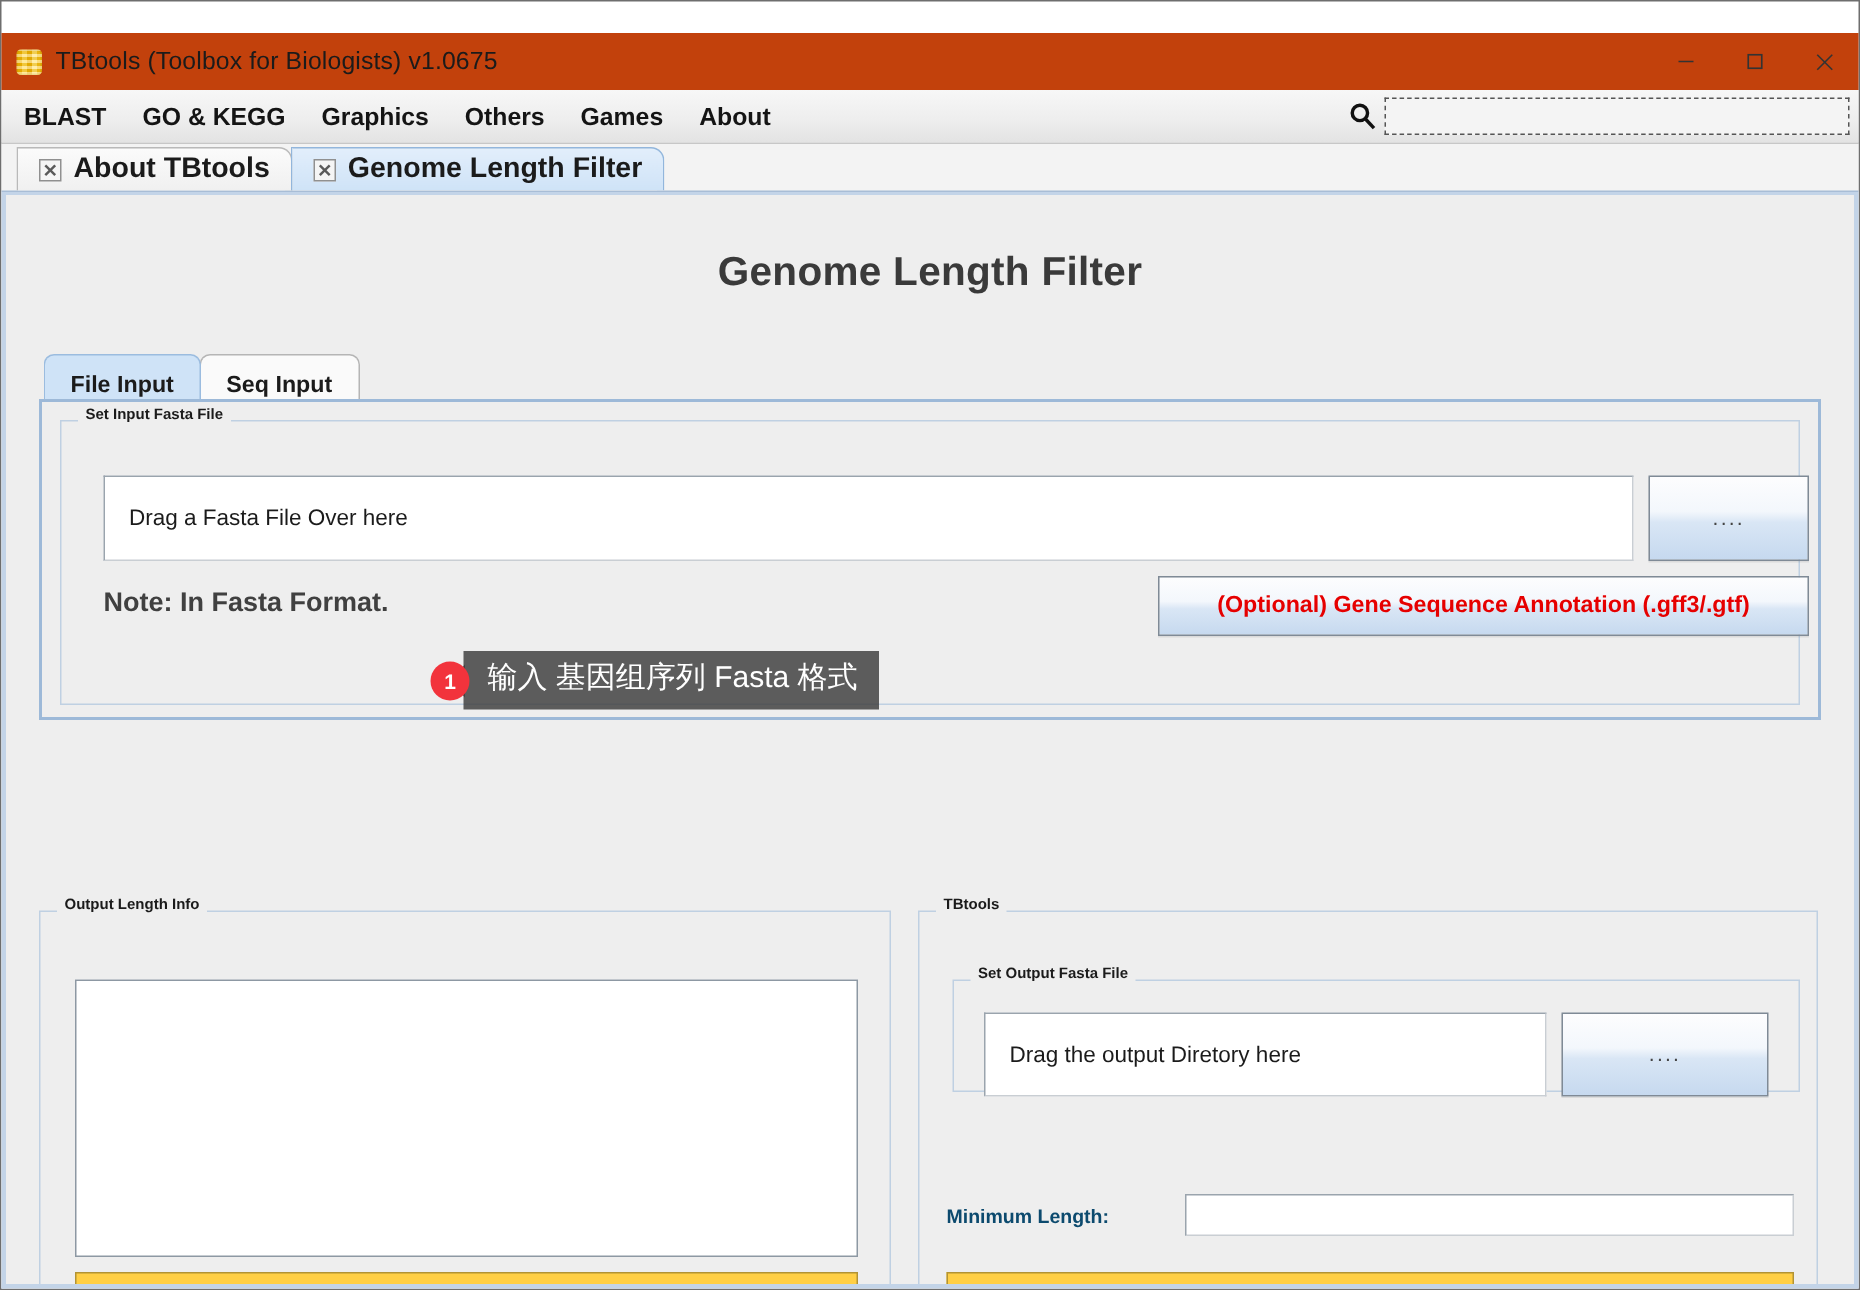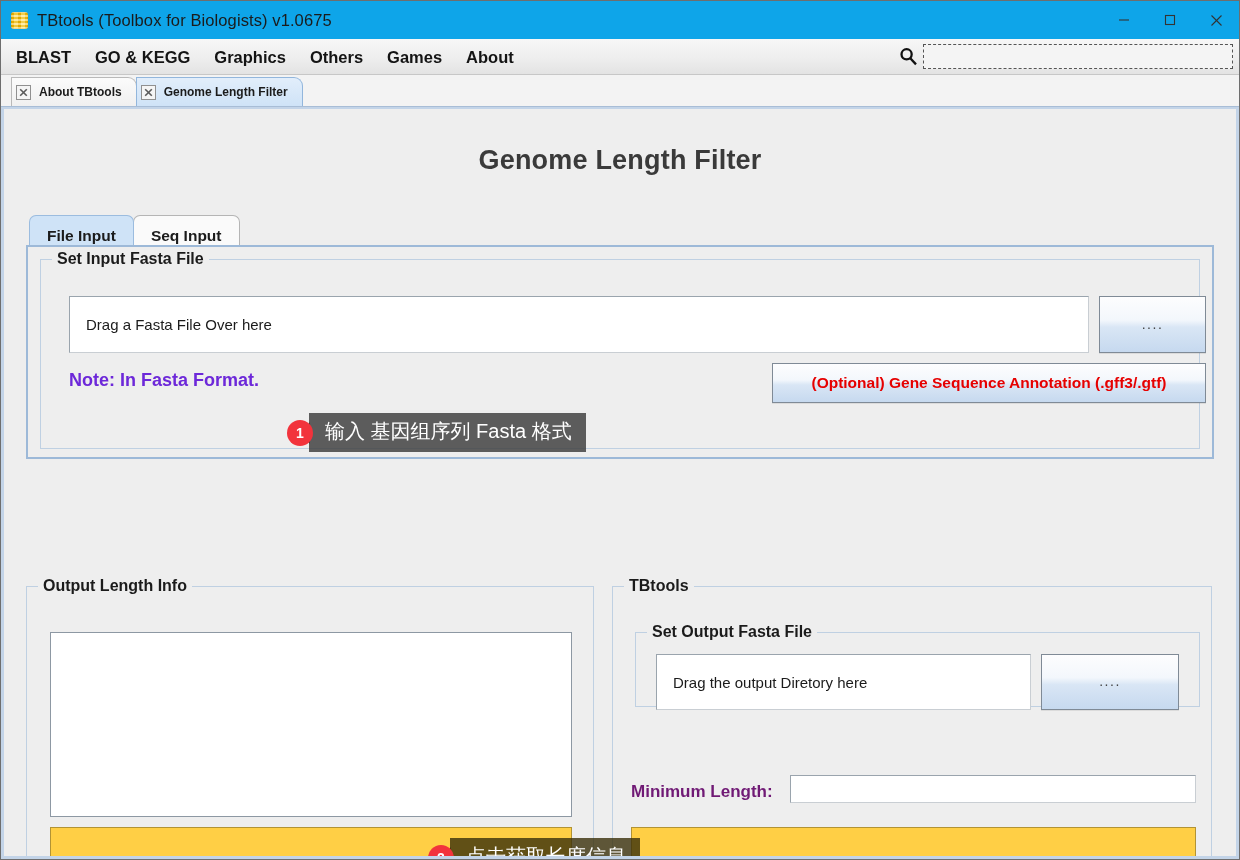--- a/index.html
+++ b/index.html
@@ -17,22 +17,22 @@
     box-sizing: border-box;
     border: 1px solid #6e6e6e;
     background: #ffffff;
     display: flex; flex-direction: column;
   }
 
   
   #titlebar {
     position: relative;
     height: 38px; flex: 0 0 38px;
-    background: #0ea5e9;
-    display: flex; align-items: center;
+    background: #c2410c;
+    display: flex; align-items: center; margin-top: 21px;
   }
   #app-icon {
     width: 17px; height: 17px;
     margin-left: 10px; margin-right: 9px;
     position: relative;
     border-radius: 3px;
     background:
       linear-gradient(90deg, #f0b400 0 20%, #ffd84d 20% 40%, #ecb100 40% 60%, #ffe066 60% 80%, #f4bf12 80% 100%),
       #f2bd17;
     box-shadow: inset 0 0 0 1px rgba(200,150,0,.5);
@@ -91,28 +91,28 @@
     display: flex; align-items: flex-end;
     padding-left: 10px;
     border-bottom: 1px solid #a8bdd6;
     box-sizing: border-box;
     position: relative;
     z-index: 3;
   }
   .doc-tab {
     height: 29px;
     display: flex; align-items: center;
-    padding: 0 14px 0 4px;
+    padding: 0 14px 0 14px;
     margin-right: -1px;
     box-sizing: border-box;
     border: 1px solid #b9b9b9;
     border-bottom: none;
     border-radius: 0 9px 0 0;
     background: linear-gradient(180deg,#fbfbfb 0%, #f0f0f0 100%);
-    font-size: 12px; font-weight: bold; color: #1b1b1b;
+    font-size: 19px; font-weight: bold; color: #1b1b1b;
     white-space: nowrap;
     position: relative;
   }
   .doc-tab.active {
     background: linear-gradient(180deg,#e2eefb 0%, #cfe3f7 100%);
     border-color: #92b6dc;
     z-index: 2;
   }
   .tab-close {
     width: 15px; height: 15px; margin-right: 8px;
@@ -184,21 +184,21 @@
   .group {
     border: 1px solid #bfd0e2;
     position: absolute;
     box-sizing: border-box;
   }
   .group > .legend {
     position: absolute;
     top: -10px; left: 11px;
     background: #eeeeee;
     padding: 0 5px;
-    font-size: 16px; font-weight: bold; color: #1b1b1b;
+    font-size: 10px; font-weight: bold; color: #1b1b1b;
     white-space: nowrap;
   }
 
   
   .textfield {
     background: #ffffff;
     border: 1px solid #9aa4ad;
     border-right-color: #c9ced3;
     border-bottom-color: #c9ced3;
     box-sizing: border-box;
@@ -237,26 +237,26 @@
     position: absolute;
     box-sizing: border-box;
     display: flex; align-items: center; justify-content: center;
     font-size: 15.5px; font-weight: bold;
   }
   .btn-yellow.enabled { color: #262626; }
   .btn-yellow.disabled { color: #8f8f8f; }
 
   .field-label {
     position: absolute;
-    font-size: 17px; font-weight: bold; color: #701a75;
+    font-size: 13px; font-weight: bold; color: #0c4a6e;
     white-space: nowrap;
   }
   .note-text {
     position: absolute;
-    font-size: 18px; font-weight: bold; color: #6d28d9;
+    font-size: 18px; font-weight: bold; color: #404040;
   }
 
   
   .callout {
     position: absolute;
     display: flex; align-items: center;
     z-index: 30;
     pointer-events: none;
   }
   .callout .badge {

